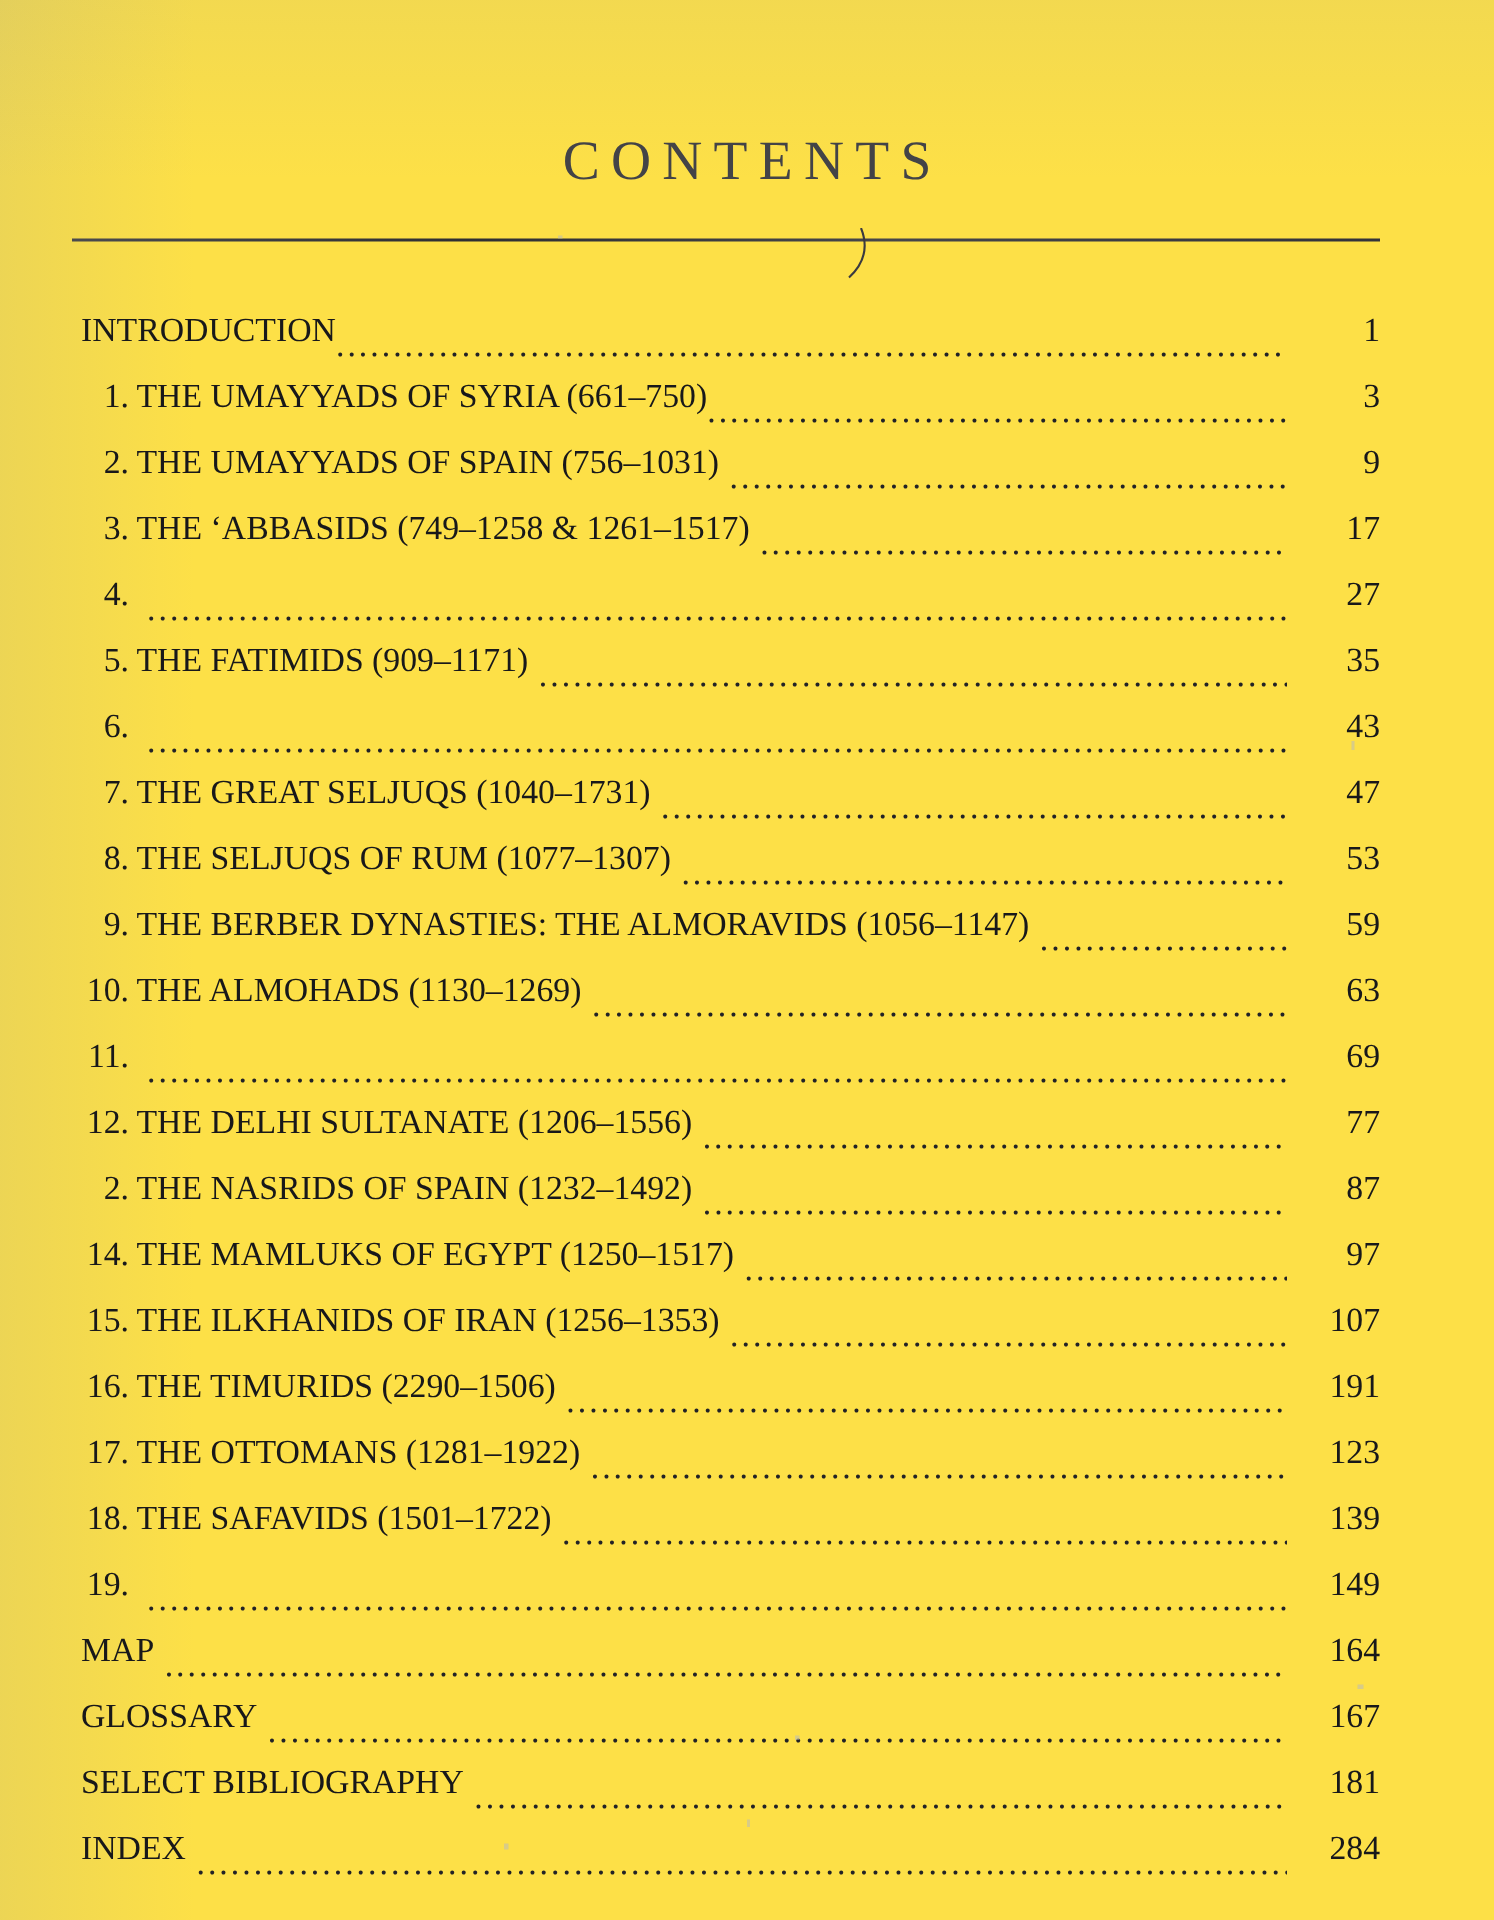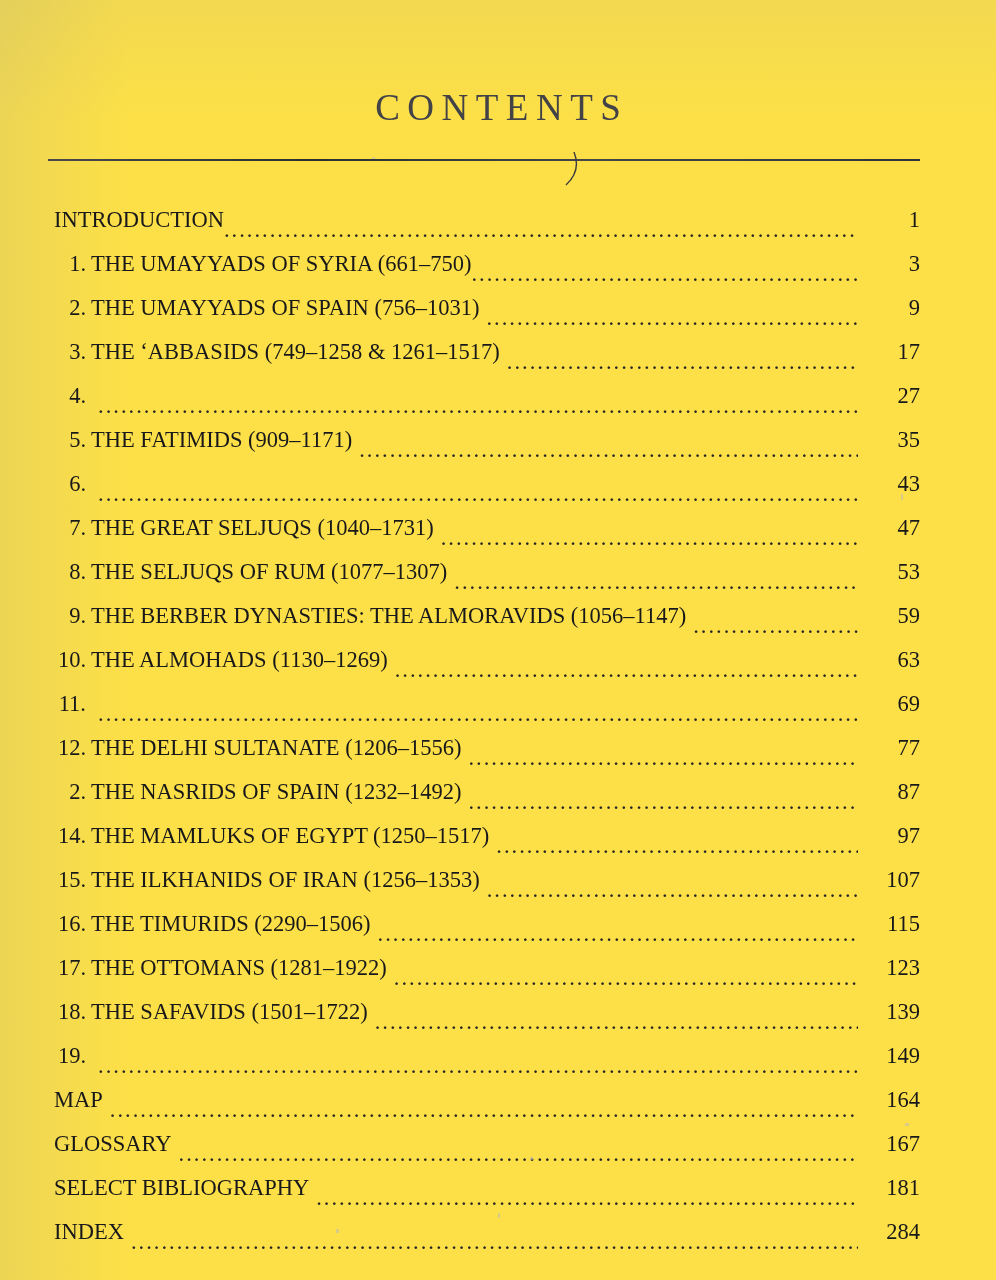--- a/index.html
+++ b/index.html
@@ -242,21 +242,21 @@
       <div class="toc-row">
         <span class="toc-num">15.</span>
         <span class="toc-label">THE ILKHANIDS OF IRAN (1256–1353)</span>
         <span class="toc-leader"></span>
         <span class="toc-page">107</span>
       </div>
       <div class="toc-row">
         <span class="toc-num">16.</span>
         <span class="toc-label">THE TIMURIDS (2290–1506)</span>
         <span class="toc-leader"></span>
-        <span class="toc-page">115</span>
+        <span class="toc-page">191</span>
       </div>
       <div class="toc-row">
         <span class="toc-num">17.</span>
         <span class="toc-label">THE OTTOMANS (1281–1922)</span>
         <span class="toc-leader"></span>
         <span class="toc-page">123</span>
       </div>
       <div class="toc-row">
         <span class="toc-num">18.</span>
         <span class="toc-label">THE SAFAVIDS (1501–1722)</span>

